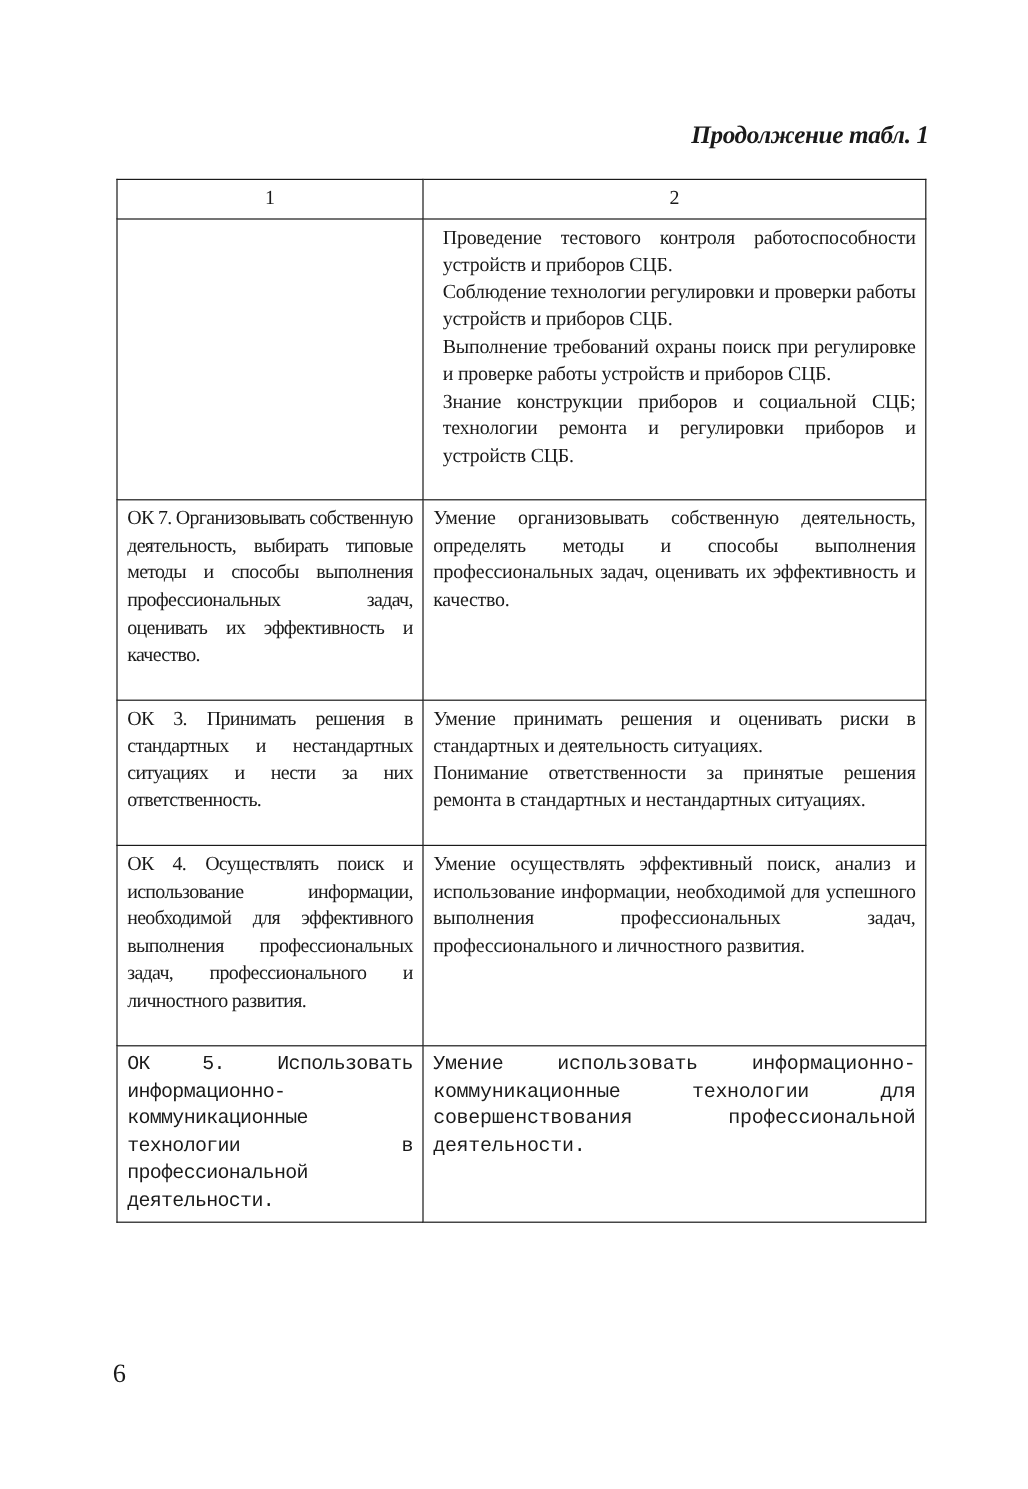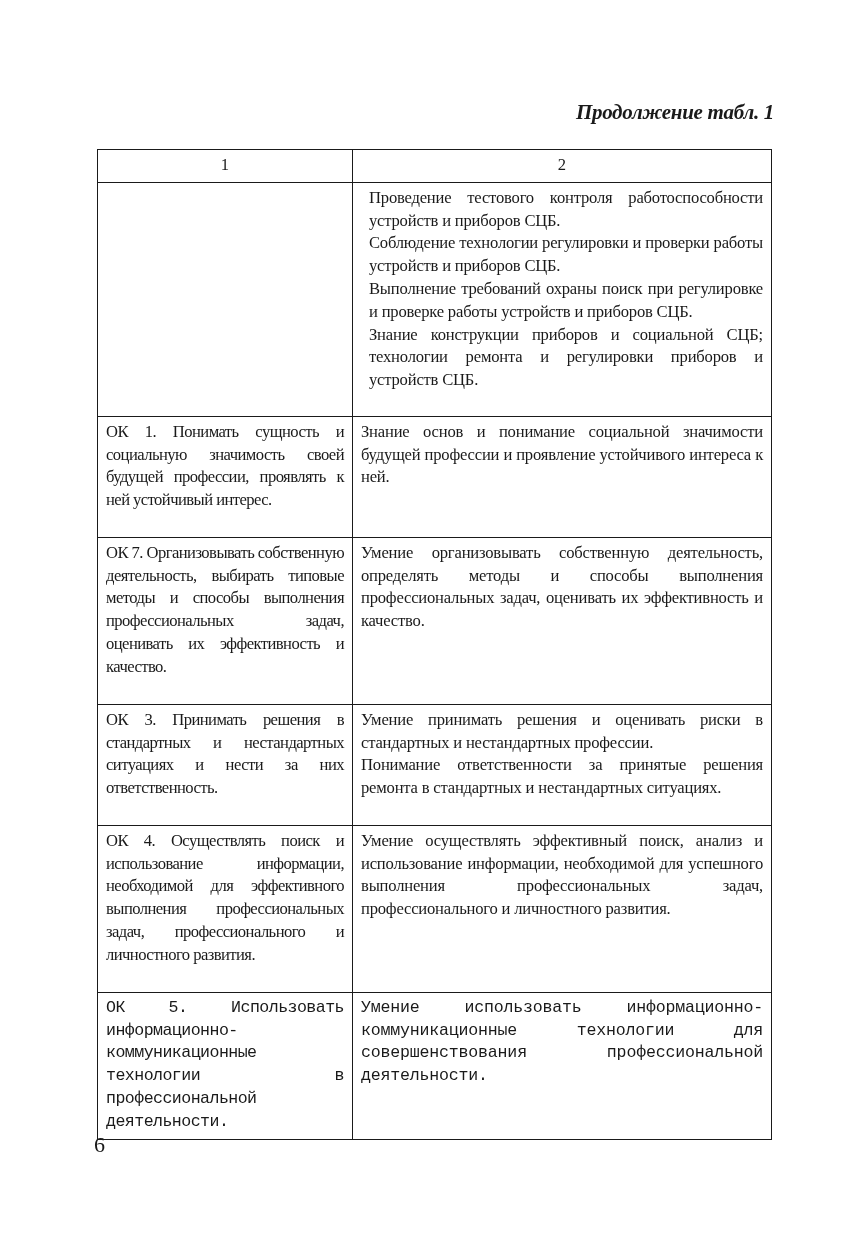--- a/index.html
+++ b/index.html
@@ -39,36 +39,30 @@
   </tr>
   <tr class="r0">
     <td class="c1"></td>
     <td class="c2">
       <span class="para">Проведение тестового контроля работоспособности устройств и приборов СЦБ.</span>
       <span class="para">Соблюдение технологии регулировки и проверки  работы устройств и приборов  СЦБ.</span>
       <span class="para">Выполнение требований охраны поиск при регулировке и проверке  работы устройств и приборов СЦБ.</span>
       <span class="para">Знание конструкции приборов и социальной СЦБ; технологии ремонта и регулировки приборов и устройств СЦБ.</span>
     </td>
   </tr>
-  <tr class="r1">
-    <td class="c1">ОК 1. Понимать сущность и социальную значимость своей будущей профессии, проявлять к ней устойчивый интерес.</td>
-    <td class="c2">
-      <span class="para">Знание основ и понимание социальной значимости будущей профессии и проявление устойчивого интереса к ней.</span>
-    </td>
-  </tr>
   <tr class="r2">
     <td class="c1">ОК 7. Организовывать собственную деятельность, выбирать типовые методы и способы выполнения профессиональных задач, оценивать их эффективность и качество.</td>
     <td class="c2">
       <span class="para">Умение организовывать собственную деятельность, определять методы и способы выполнения профессиональных задач, оценивать их эффективность и качество.</span>
     </td>
   </tr>
   <tr class="r3">
     <td class="c1">ОК 3. Принимать решения в стандартных и нестандартных ситуациях и нести за них ответственность.</td>
     <td class="c2">
-      <span class="para">Умение принимать решения и оценивать риски в стандартных и нестандартных профессии.</span>
+      <span class="para">Умение принимать решения и оценивать риски в стандартных и деятельность ситуациях.</span>
       <span class="para">Понимание ответственности за принятые решения ремонта в стандартных и нестандартных ситуациях.</span>
     </td>
   </tr>
   <tr class="r4">
     <td class="c1">ОК 4. Осуществлять поиск и использование информации, необходимой для эффективного выполнения профессиональных задач, профессионального и личностного развития.</td>
     <td class="c2">
       <span class="para">Умение осуществлять эффективный поиск, анализ и использование информации, необходимой для успешного выполнения профессиональных задач, профессионального и личностного развития.</span>
     </td>
   </tr>
   <tr class="r5">

